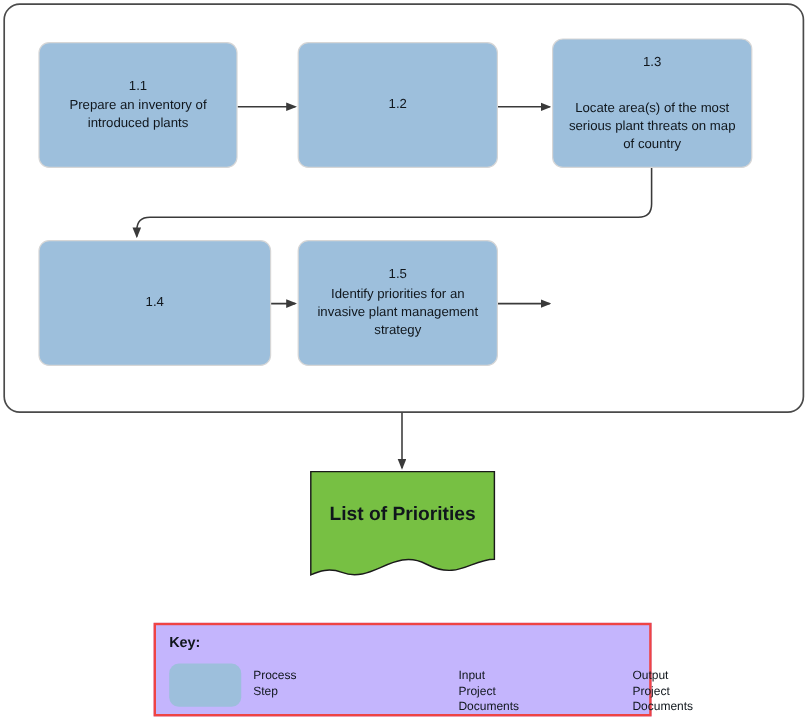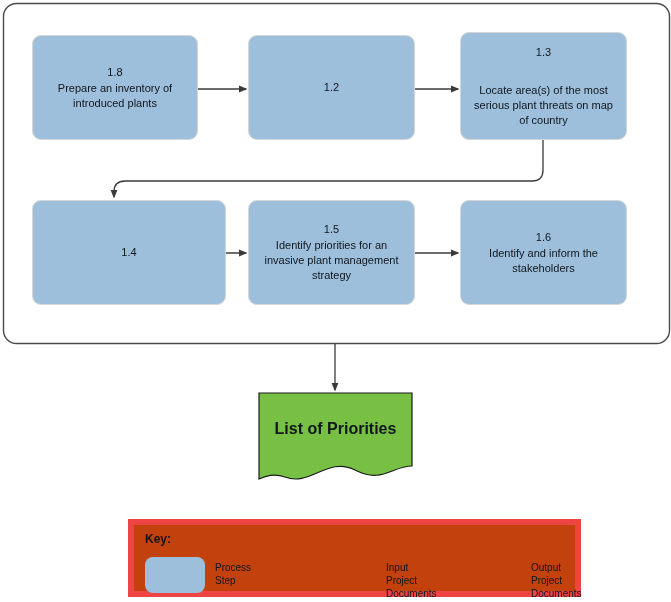--- a/index.html
+++ b/index.html
@@ -79,24 +79,24 @@
     font-size: 16px;
     font-weight: bold;
     color: #10161c;
   }
 
   
   #legend {
     position: absolute;
     left: 128px;
     top: 519px;
-    width: 453px;
+    width: 415px;
     height: 78px;
-    border: 6px solid #ef4444;
-    background: #c2410c;
+    border: 2px solid #ef4444;
+    background: #c4b5fd;
     box-sizing: border-box;
   }
   #legend-title {
     position: absolute;
     left: 11px;
     top: 7px;
     font-size: 12px;
     font-weight: bold;
     color: #10161c;
   }
@@ -158,21 +158,21 @@
     <line x1="335" y1="344" x2="335" y2="390" stroke="#3a3a3a" stroke-width="1.3" marker-end="url(#arrowhead)"></line>
 
     <path d="M259,393 L412,393 L412,466 C392,466 382,484 355,470 C328,456 310,487 285,477 C274,473 266,476 259,479 Z" fill="#77C043" stroke="#1a1a1a" stroke-width="1.2"></path>
 
     <path d="M245,552 L300,552 L300,578 C292,578 288,585 278,582 C268,579 261,589 252,586 C249,585 247,585 245,586 Z" fill="#FFFFAA" stroke="#1a1a1a" stroke-width="1.1"></path>
 
     <path d="M390,552 L445,552 L445,578 C437,578 433,585 423,582 C413,579 406,589 397,586 C394,585 392,585 390,586 Z" fill="#77C043" stroke="#1a1a1a" stroke-width="1.1"></path>
   </svg>
 
   <div class="proc-box" id="box-1-1">
-    <span class="proc-id">1.8</span>
+    <span class="proc-id">1.1</span>
     <span class="proc-label">Prepare an inventory of introduced plants</span>
   </div>
 
   <div class="proc-box" id="box-1-2">
     <span class="proc-id">1.2</span>
   </div>
 
   <div class="proc-box" id="box-1-3">
     <span class="proc-id">1.3</span>
     <span class="proc-label">Locate area(s) of the most serious plant threats on map of country</span>
@@ -180,24 +180,20 @@
 
   <div class="proc-box" id="box-1-4">
     <span class="proc-id">1.4</span>
   </div>
 
   <div class="proc-box" id="box-1-5">
     <span class="proc-id">1.5</span>
     <span class="proc-label">Identify priorities for an invasive plant management strategy</span>
   </div>
 
-  <div class="proc-box" id="box-1-6">
-    <span class="proc-id">1.6</span>
-    <span class="proc-label">Identify and inform the stakeholders</span>
-  </div>
 
   <div id="output-doc">
     <div class="doc-text">List of Priorities</div>
   </div>
 
   <div id="legend">
     <div id="legend-title">Key:</div>
 
     <div class="legend-item" id="legend-item-process">
       <div class="legend-swatch process"></div>

